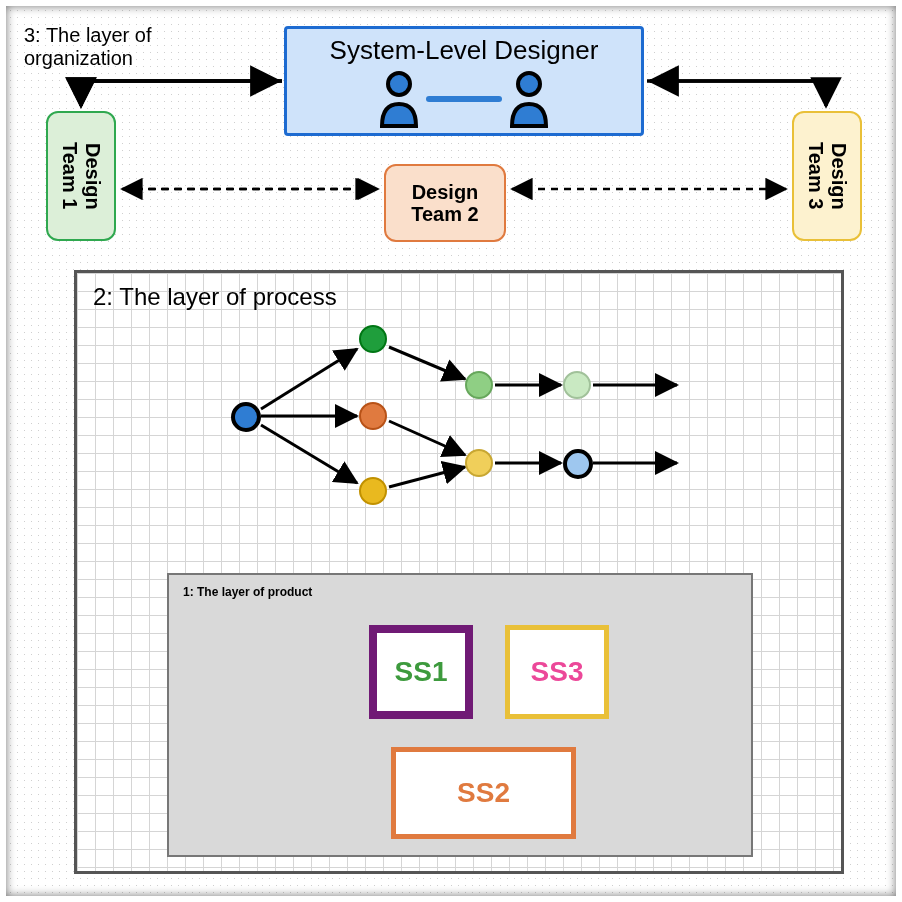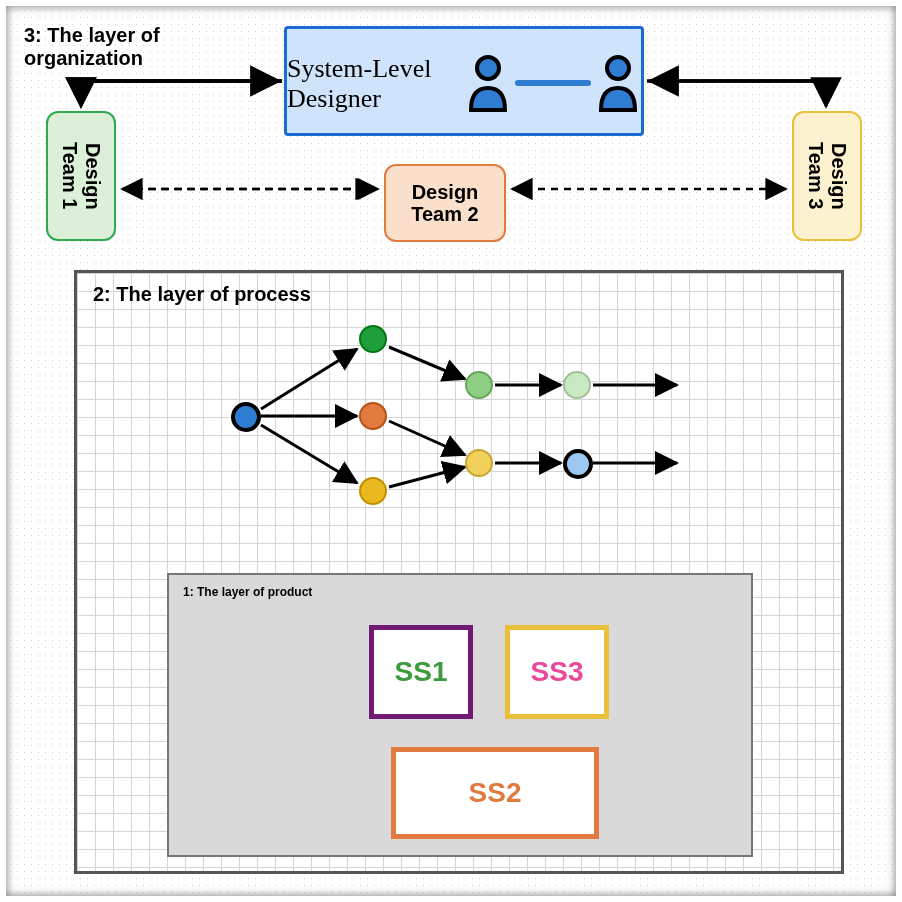--- a/index.html
+++ b/index.html
@@ -13,33 +13,33 @@
       radial-gradient(#cfcfcf 0.5px, transparent 0.5px) 0 0/7px 7px,
       #fff;
     border: 6px solid #fff;
     box-shadow: inset 0 0 10px rgba(0,0,0,0.55);
   }
 
   
   .l3-title {
     position: absolute;
     left: 18px; top: 18px;
-    font-weight: 700;
+    font-weight: 400;
     font-size: 20px;
     line-height: 1.15;
     color: #000;
   }
   .sys-box {
     position: absolute;
     left: 278px; top: 20px;
     width: 360px; height: 110px;
     background: #cfe3fa;
     border: 3px solid #1d6bd1;
     border-radius: 4px;
-    display: flex; align-items: center; font-family: Liberation Serif, serif;
+    display: flex; flex-direction: column; align-items: center;
   }
   .sys-title {
     font-size: 26px; color: #000; margin-top: 6px; font-weight: 400;
   }
   .sys-icons {
     margin-top: 4px;
     display: flex; align-items: center; gap: 0;
   }
   .person { width: 46px; height: 58px; }
   .person svg { width: 46px; height: 58px; display:block; }
@@ -62,41 +62,41 @@
     position: absolute;
     left: 68px; top: 264px;
     width: 770px; height: 604px;
     border: 3px solid #555;
     background:
       linear-gradient(#d5d5d5 1px, transparent 1px) 0 0/18px 18px,
       linear-gradient(90deg,#d5d5d5 1px, transparent 1px) 0 0/18px 18px,
       #fff;
   }
   .l2-title {
-    position:absolute; left:16px; top:10px; font-weight:700; font-size:20px; color:#000;
+    position:absolute; left:16px; top:10px; font-weight:400; font-size:24px; color:#000;
   }
   .flow { position:absolute; left:0; top:0; width:100%; height:260px; }
   .node {
     position:absolute; width:28px; height:28px; border-radius:50%;
     border:3px solid #000;
   }
 
   
   .l1-box {
     position:absolute; left:90px; top:300px; width:586px; height:284px;
     background:#d9d9d9; border:2px solid #777;
   }
   .l1-title { position:absolute; left:14px; top:10px; font-weight:700; font-size:12px; color:#000;}
   .ss {
     position:absolute; background:#fff; display:flex; align-items:center; justify-content:center;
     font-weight:700; font-size:28px;
   }
-  .ss1 { left:200px; top:50px;  width:104px; height:94px; border:5px solid #701a75; color:#3d9a3d;}
+  .ss1 { left:200px; top:50px;  width:104px; height:94px; border:8px solid #701a75; color:#3d9a3d;}
   .ss3 { left:336px; top:50px;  width:104px; height:94px; border:5px solid #e9c038; color:#ec4899;}
-  .ss2 { left:222px; top:172px; width:208px; height:92px; border:5px solid #e07a3f; color:#e07a3f;}
+  .ss2 { left:222px; top:172px; width:185px; height:92px; border:5px solid #e07a3f; color:#e07a3f;}
 
   svg.overlay { position:absolute; left:0; top:0; pointer-events:none; }
 </style>
 </head>
 <body>
 
 <div class="l3-title">3: The layer of<br>organization</div>
 
 <div class="sys-box">
   <div class="sys-title">System-Level Designer</div>

